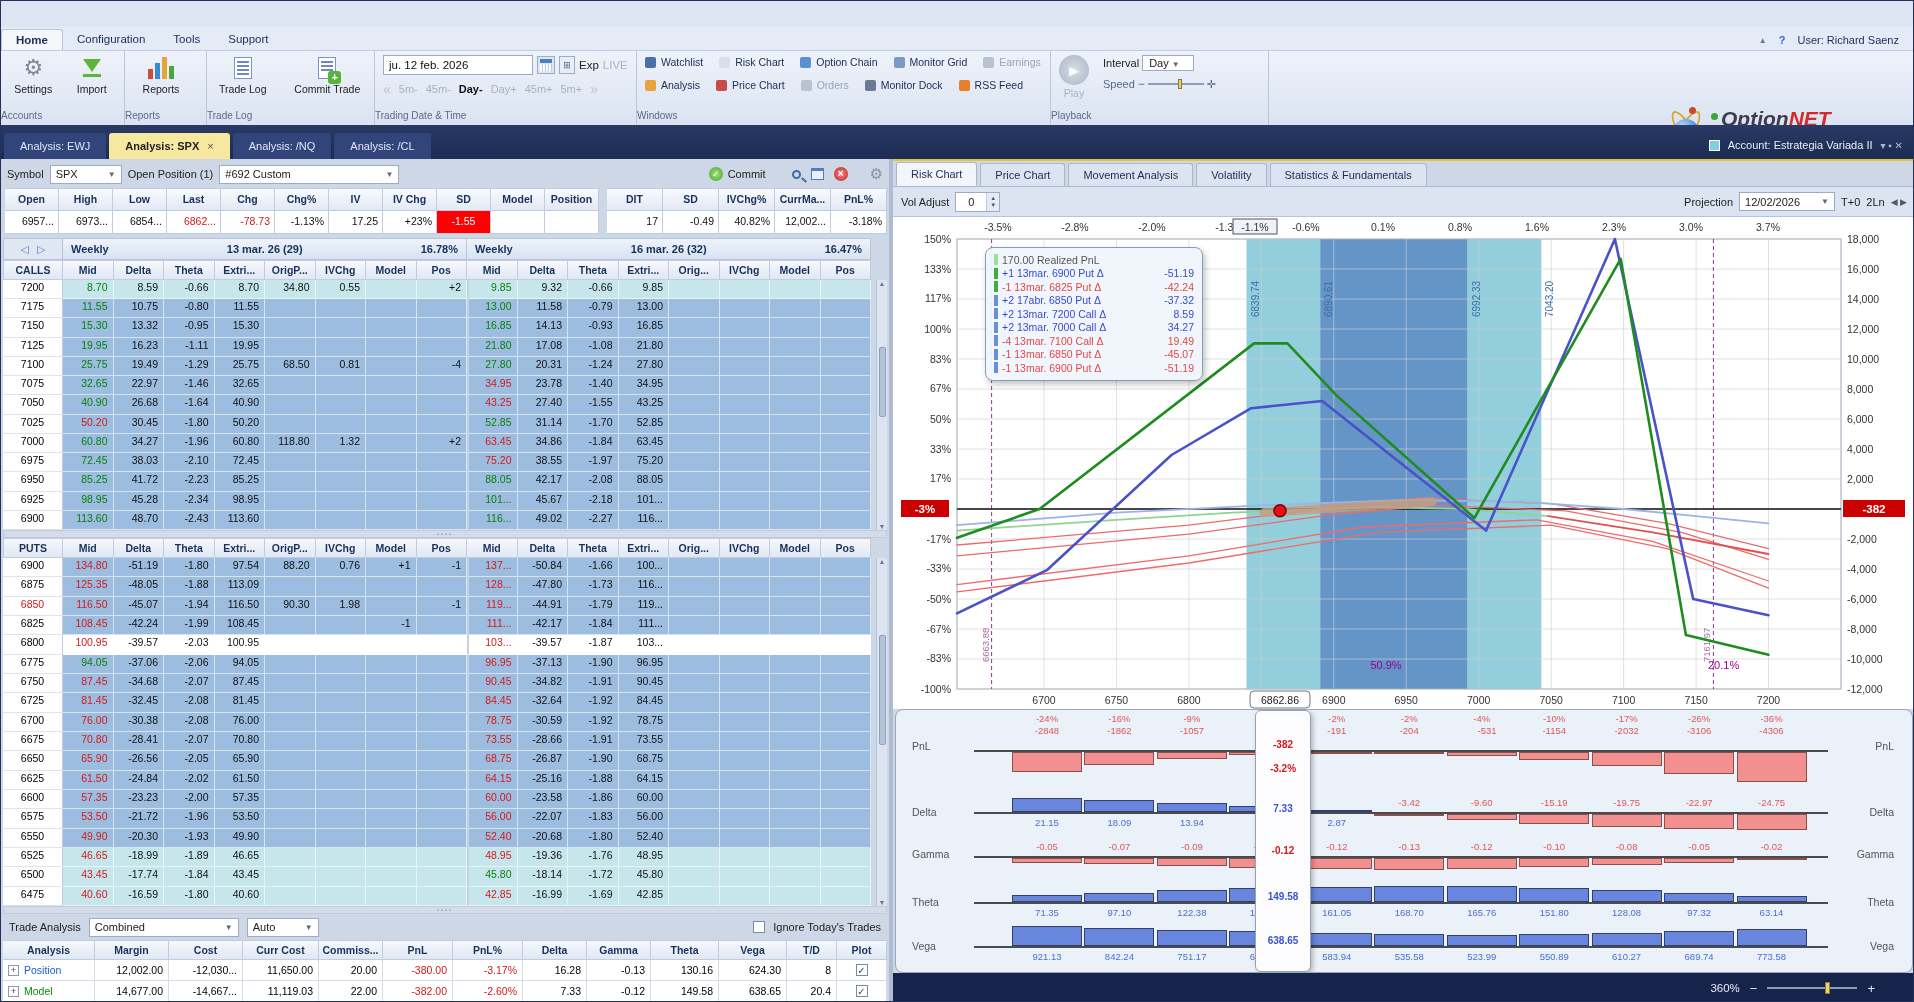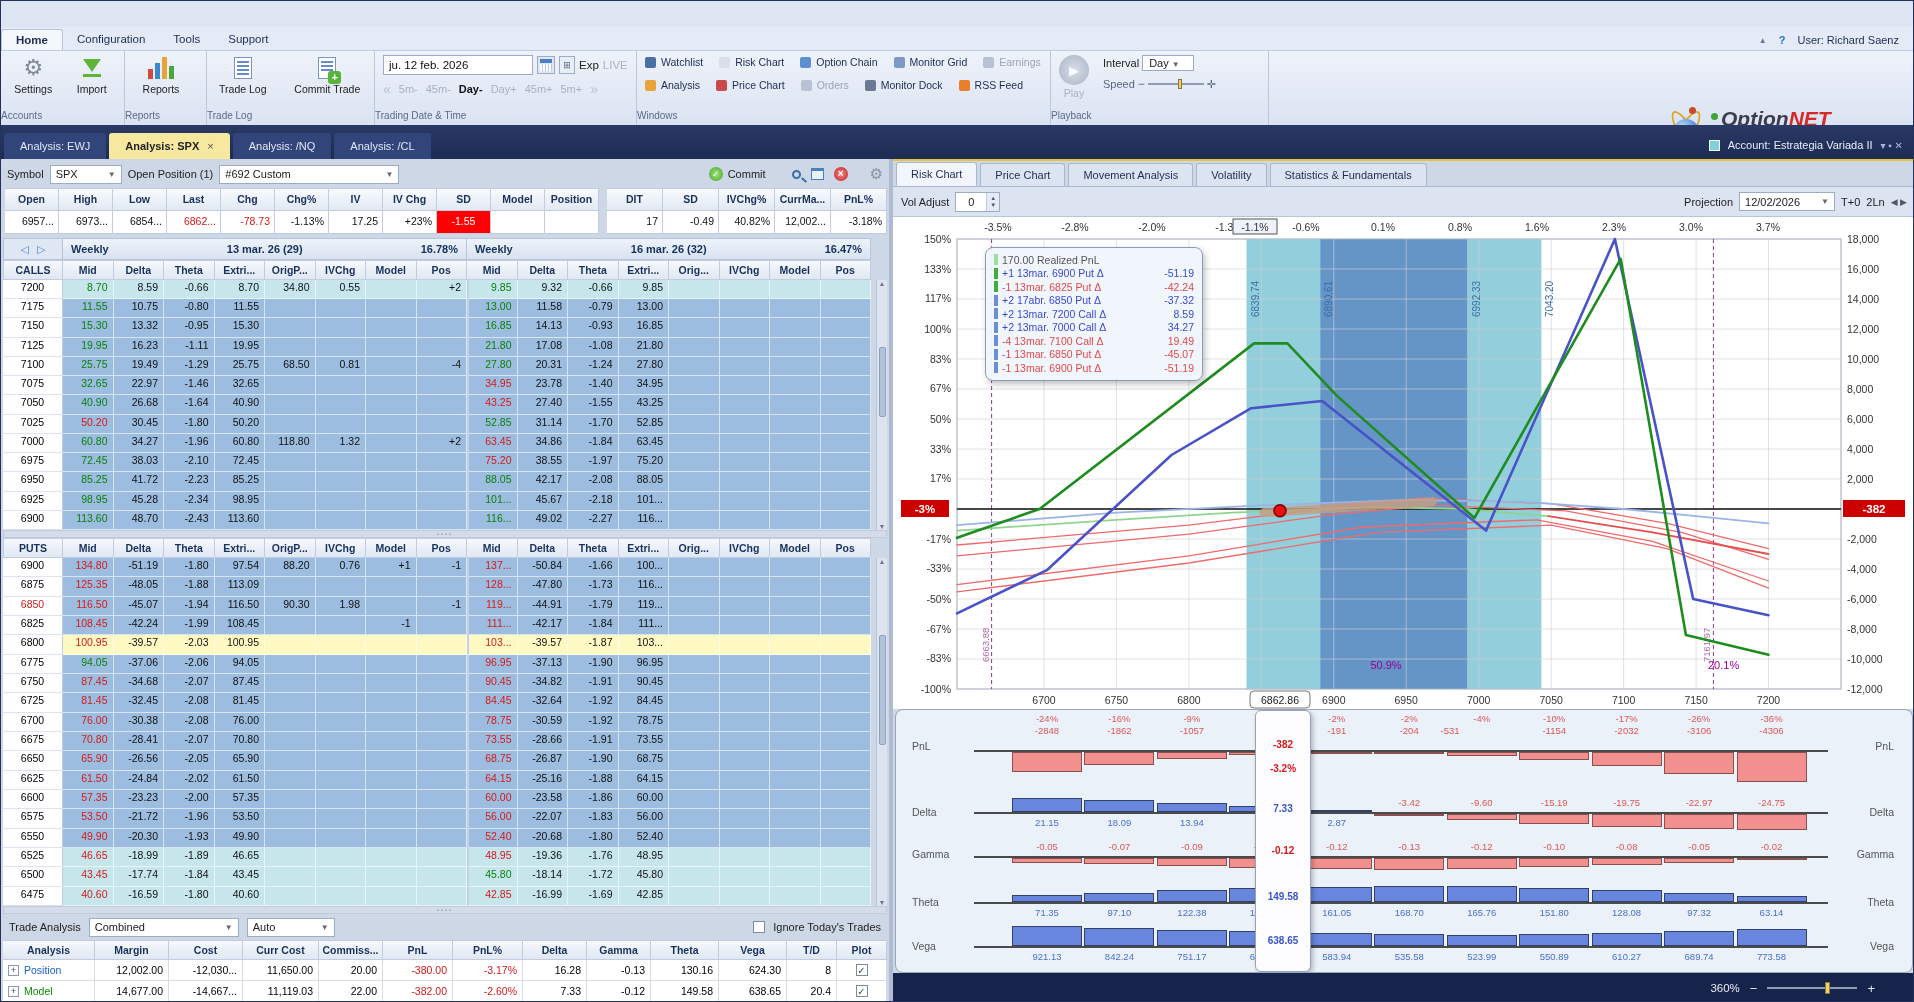--- a/index.html
+++ b/index.html
@@ -112,21 +112,21 @@
   .ch{background:linear-gradient(#f6f8fc,#e0e8f3);border:1px solid #c2cce0;border-left:none;font-size:10.5px;font-weight:bold;color:#17305c;text-align:center;line-height:18px;}
   .ch.first{border-left:1px solid #c2cce0;}
   .rowswrap{position:relative;}
   .rowsbox{display:flex;flex-direction:column;height:100%;}
   .crow{flex:1;min-height:0;}
   .cell{font-size:10.5px;text-align:right;padding:1px 5px 0 0;border-right:1px solid rgba(255,255,255,.6);border-bottom:1px solid rgba(255,255,255,.6);color:#111;overflow:hidden;white-space:nowrap;}
   .cell.grpstart{border-left:2px solid #c5d0e0;}
   .st{background:#fff;text-align:center;font-size:10.5px;border-right:1px solid #c2cce0;border-bottom:1px solid #dde4ee;padding-top:1px;}
   .hl-b .cell{background:#9cbddf;}
   .hl-t .cell{background:#c6e6ec;}
-  .hl-y .cell{background:#fef9c3;}
+  .hl-y .cell{background:#ffffff;}
   .hstrip{height:8px;background:#d4dcea;border:1px solid #c0cadc;display:flex;align-items:center;justify-content:center;color:#9aa6ba;font-size:6px;letter-spacing:2px;}
   .vscroll{position:absolute;right:0;top:0;width:11px;height:100%;background:#dde4f0;border-left:1px solid #b8c4da;font-size:7px;color:#6a7a95;display:flex;flex-direction:column;align-items:center;}
   .vthumb{width:7px;background:#b4c2d8;border:1px solid #8fa2c0;border-radius:2px;margin:2px 0;}
   
   #ta-controls{height:26px;display:flex;align-items:center;gap:8px;font-size:11px;padding:0 6px;color:#222;}
   .chk{width:12px;height:12px;border:1px solid #7a8aa5;background:#fff;display:inline-block;font-size:10px;line-height:11px;text-align:center;color:#2a5a2a;}
   .tarow{display:grid;grid-template-columns:92px 74px 74px 76px 64px 70px 70px 64px 64px 68px 68px 50px 50px;}
   .tah{background:linear-gradient(#f6f8fc,#e0e8f3);border:1px solid #c2cce0;border-left:none;font-size:10.5px;font-weight:bold;color:#17305c;text-align:center;padding:3px 0;height:20px;}
   .tac{background:#fff;border:1px solid #d4dcea;border-left:none;border-top:none;font-size:10.5px;text-align:right;padding:4px 5px;height:21px;white-space:nowrap;overflow:hidden;}
   .tac.namec{text-align:left;display:flex;gap:5px;align-items:center;}
@@ -1056,21 +1056,21 @@
             <span style="margin-top:auto;">▼</span>
           </div>
       </div>
       <div class="hstrip">▪▪▪▪</div>
       <div id="ta-controls">
         <span>Trade Analysis</span>
         <span class="selbox" style="width:150px;">
             <span>Combined</span>
             <span class="car" style="margin-left:auto;">▼</span>
           </span>
-        <span class="selbox" style="width:88px;text-align:center;">
+        <span class="selbox" style="width:72px;text-align:center;">
             <span>Auto</span>
             <span class="car" style="margin-left:auto;">▼</span>
           </span>
         <span class="symspacer"></span>
         <span class="chk"></span>
         <span>Ignore Today's Trades</span>
       </div>
       <div id="ta-grid">
           <div class="tarow">
             <div class="tah">Analysis</div>
@@ -1391,21 +1391,21 @@
           <div class="sbar rd" style="left: 478.2px; top: 42px; height: 1.42127px;"></div>
           <div class="sbar rd" style="left: 478.2px; top: 104px; height: 2.1888px;"></div>
           <div class="slab rd" style="left: 478.2px; top: 87px;">-3.42</div>
           <div class="slab rd" style="left: 478.2px; top: 131px;">-0.13</div>
           <div class="sbar rd" style="left: 478.2px; top: 148px; height: 12px;"></div>
           <div class="sbar bl" style="left: 478.2px; top: 176px; height: 16px;"></div>
           <div class="slab bl" style="left: 478.2px; top: 197px;">168.70</div>
           <div class="sbar bl" style="left: 478.2px; top: 224.371px; height: 11.6288px;"></div>
           <div class="slab bl" style="left: 478.2px; top: 241px;">535.58</div>
           <div class="slab rd" style="left: 550.7px; top: 3px;">-4%</div>
-          <div class="slab rd" style="left: 519px; top: 15px;">-531</div>
+          <div class="slab rd" style="left: 556px; top: 15px;">-531</div>
           <div class="sbar rd" style="left: 550.7px; top: 42px; height: 3.69949px;"></div>
           <div class="sbar rd" style="left: 550.7px; top: 104px; height: 6.144px;"></div>
           <div class="slab rd" style="left: 550.7px; top: 87px;">-9.60</div>
           <div class="slab rd" style="left: 550.7px; top: 131px;">-0.12</div>
           <div class="sbar rd" style="left: 550.7px; top: 148px; height: 11.0769px;"></div>
           <div class="sbar bl" style="left: 550.7px; top: 176.279px; height: 15.7212px;"></div>
           <div class="slab bl" style="left: 550.7px; top: 197px;">165.76</div>
           <div class="sbar bl" style="left: 550.7px; top: 224.623px; height: 11.3771px;"></div>
           <div class="slab bl" style="left: 550.7px; top: 241px;">523.99</div>
           <div class="slab rd" style="left: 623.2px; top: 3px;">-10%</div>

